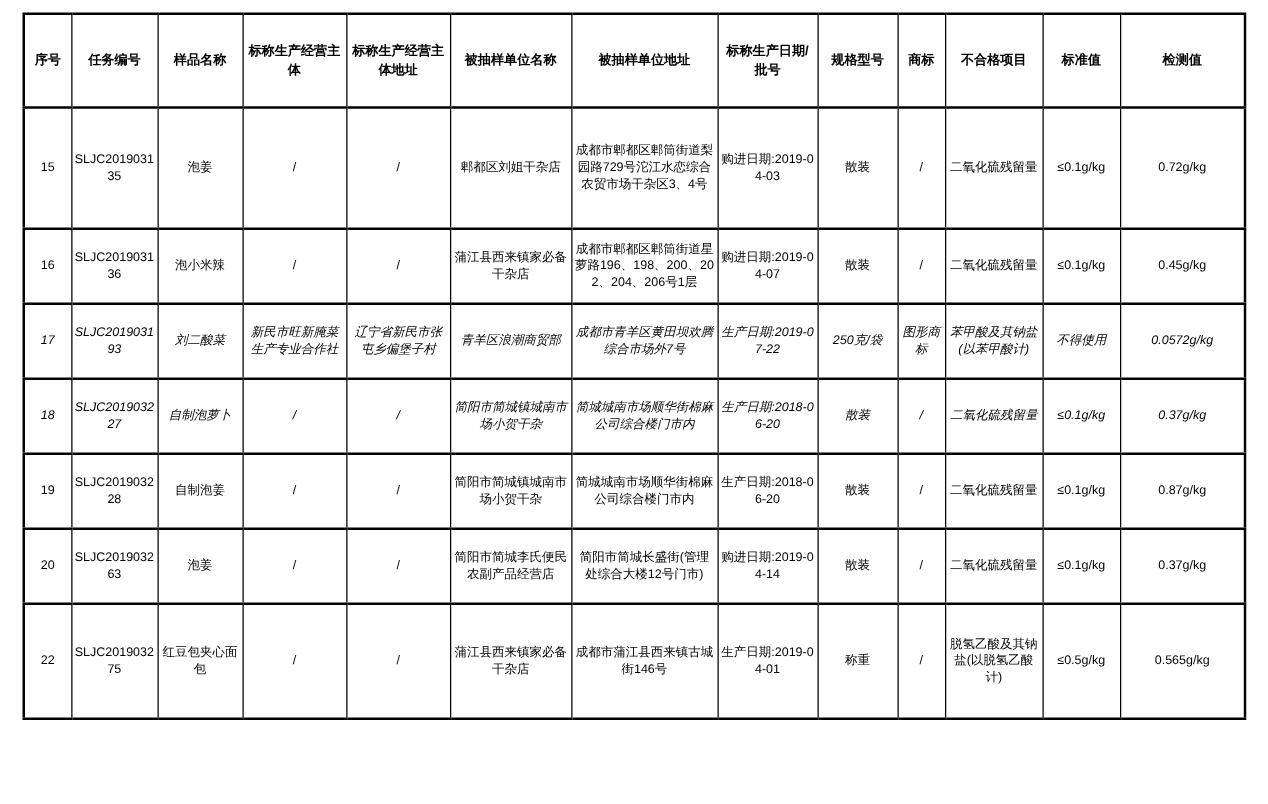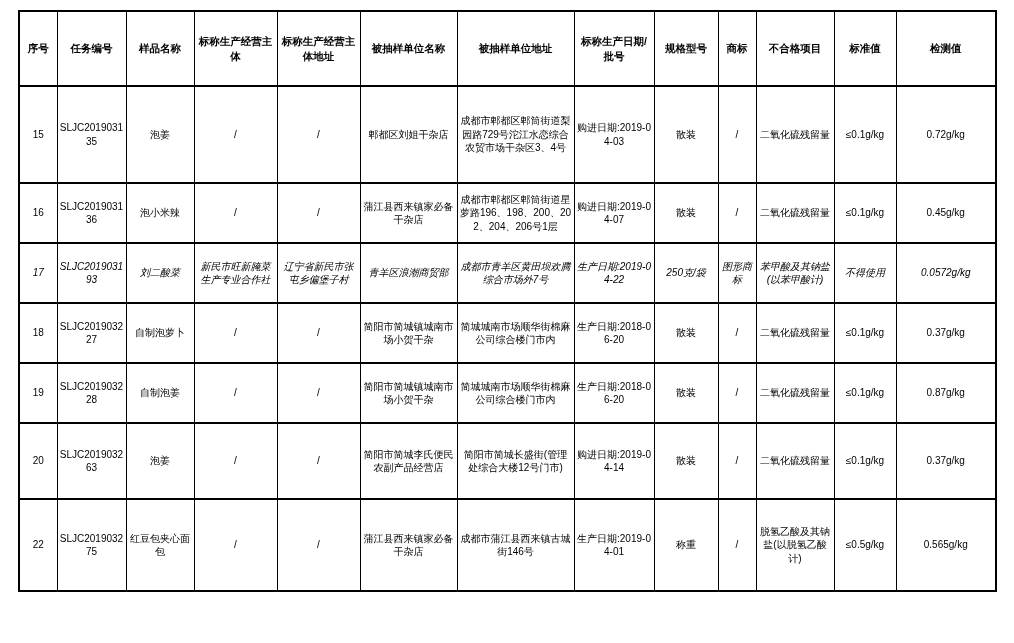--- a/index.html
+++ b/index.html
@@ -116,28 +116,28 @@
           <td>0.45g/kg</td>
         </tr>
         <tr style="height: 60px; font-style: italic;">
           <td>17</td>
           <td>SLJC201903193</td>
           <td>刘二酸菜</td>
           <td>新民市旺新腌菜生产专业合作社</td>
           <td>辽宁省新民市张屯乡偏堡子村</td>
           <td>青羊区浪潮商贸部</td>
           <td>成都市青羊区黄田坝欢腾综合市场外7号</td>
-          <td>生产日期:2019-04-22</td>
+          <td>生产日期:2019-07-22</td>
           <td>250克/袋</td>
           <td>图形商标</td>
           <td>苯甲酸及其钠盐(以苯甲酸计)</td>
           <td>不得使用</td>
           <td>0.0572g/kg</td>
         </tr>
-        <tr style="height: 60px;">
+        <tr style="height: 60px; font-style: italic;">
           <td>18</td>
           <td>SLJC201903227</td>
           <td>自制泡萝卜</td>
           <td>/</td>
           <td>/</td>
           <td>简阳市简城镇城南市场小贺干杂</td>
           <td>简城城南市场顺华街棉麻公司综合楼门市内</td>
           <td>生产日期:2018-06-20</td>
           <td>散装</td>
           <td>/</td>
@@ -153,21 +153,21 @@
           <td>/</td>
           <td>简阳市简城镇城南市场小贺干杂</td>
           <td>简城城南市场顺华街棉麻公司综合楼门市内</td>
           <td>生产日期:2018-06-20</td>
           <td>散装</td>
           <td>/</td>
           <td>二氧化硫残留量</td>
           <td>≤0.1g/kg</td>
           <td>0.87g/kg</td>
         </tr>
-        <tr style="height: 76px;">
+        <tr style="height: 60px;">
           <td>20</td>
           <td>SLJC201903263</td>
           <td>泡姜</td>
           <td>/</td>
           <td>/</td>
           <td>简阳市简城李氏便民农副产品经营店</td>
           <td>简阳市简城长盛街(管理处综合大楼12号门市)</td>
           <td>购进日期:2019-04-14</td>
           <td>散装</td>
           <td>/</td>

